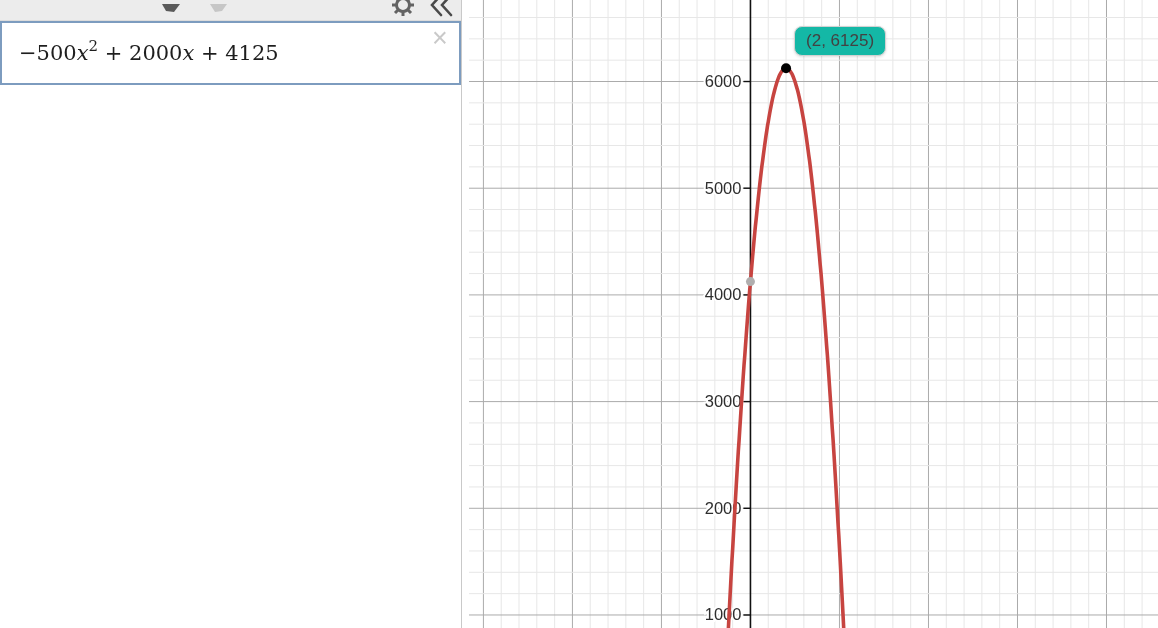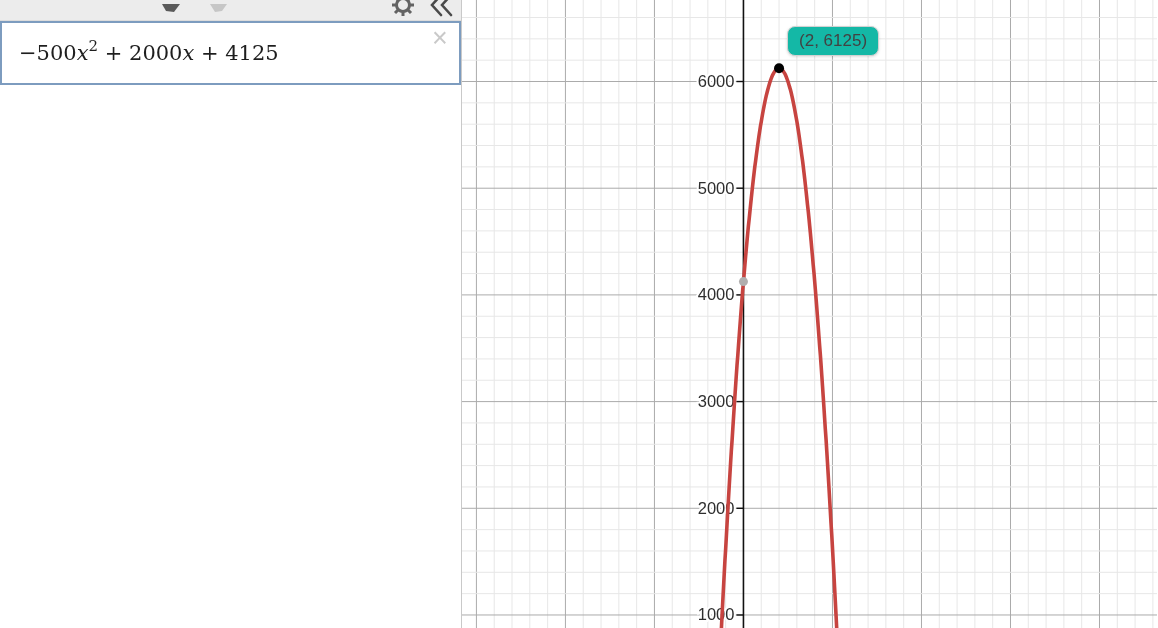--- a/index.html
+++ b/index.html
@@ -1,18 +1,18 @@
 <!DOCTYPE html>
 <html><head>
 <meta charset="utf-8">
 <style>
   * { margin:0; padding:0; box-sizing:border-box; }
   html,body { width:1158px; height:628px; overflow:hidden; background:#fff;
               font-family:"Liberation Sans", sans-serif; }
-  .app { position:relative; width:938px; height:628px; display:flex; }
+  .app { position:relative; width:938px; height:628px; display:flex;gap:7px; }
 
   
   .left-panel { position:relative; width:462px; height:628px; background:#fff;
                 border-right:1px solid #c9c9c9; flex:0 0 auto; }
   .toolbar { position:relative; height:21px; background:#ececec;
              border-bottom:1px solid #dcdcdc; overflow:hidden; }
   .tb-icon { position:absolute; top:0; cursor:pointer; }
   .undo-frag { left:161px; }
   .redo-frag { left:210px; }
   .gear-wrap { left:390px; top:-9px; }

